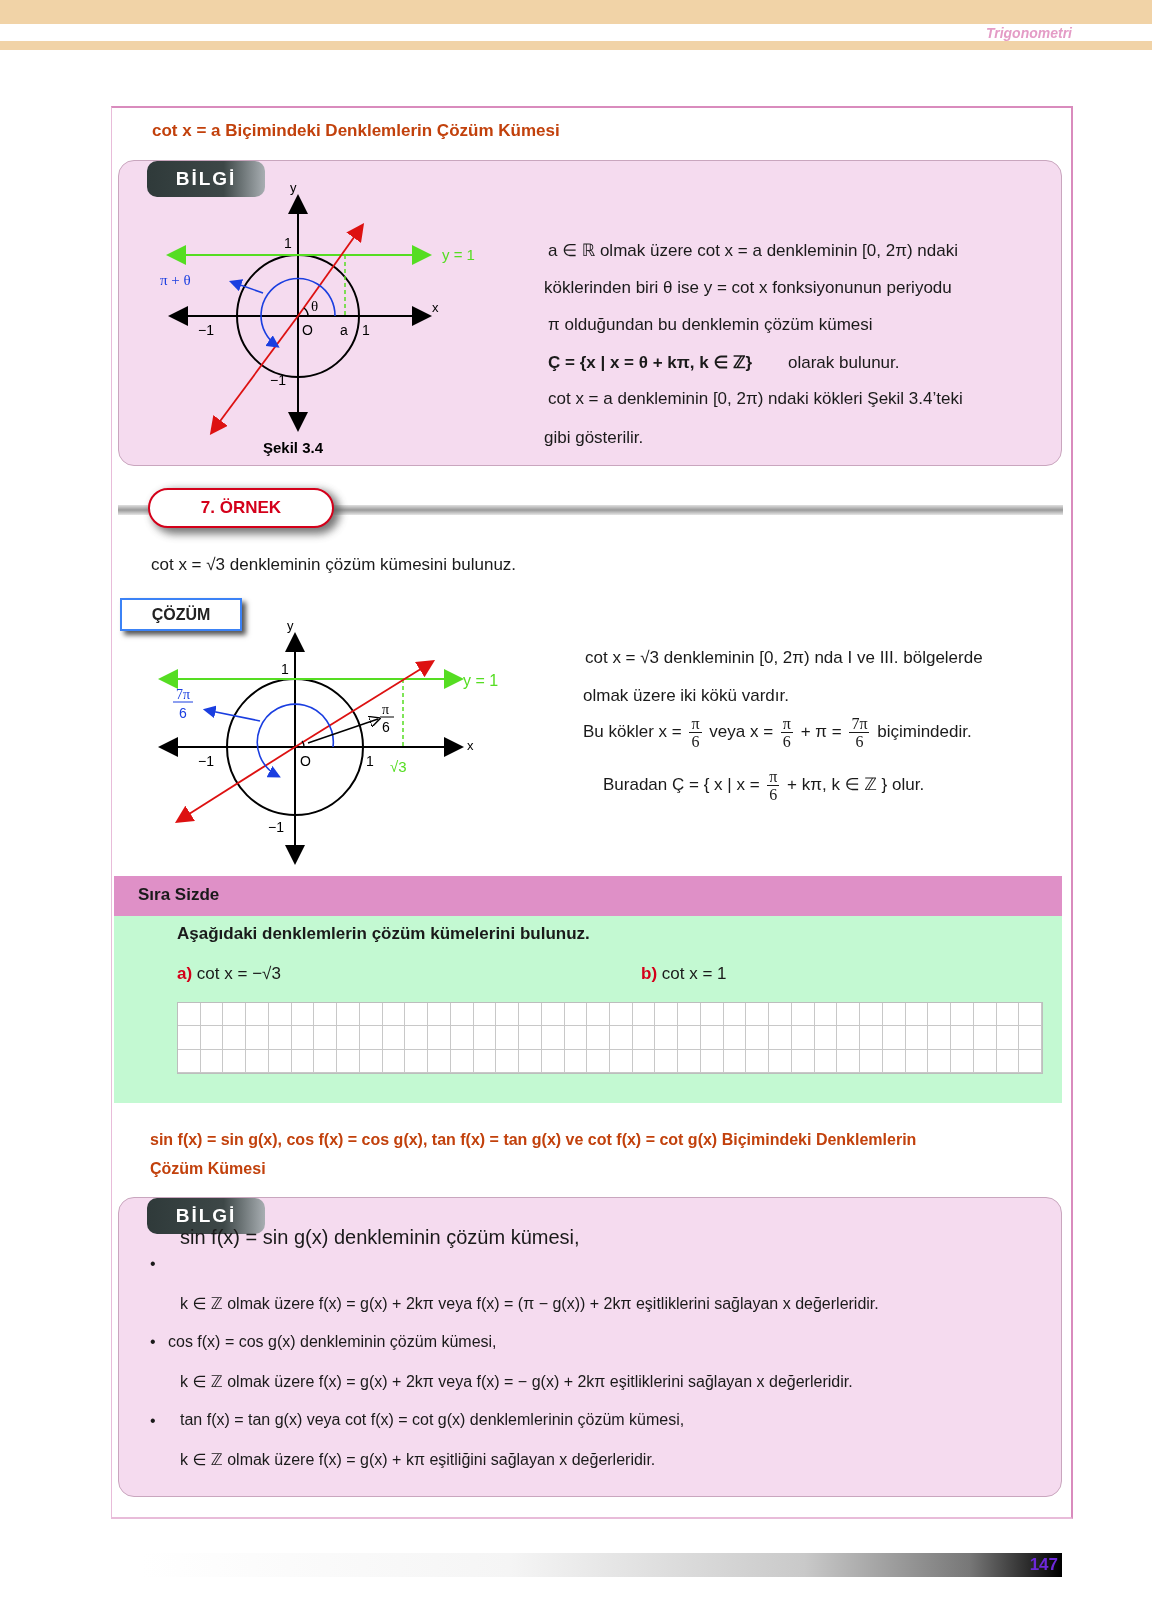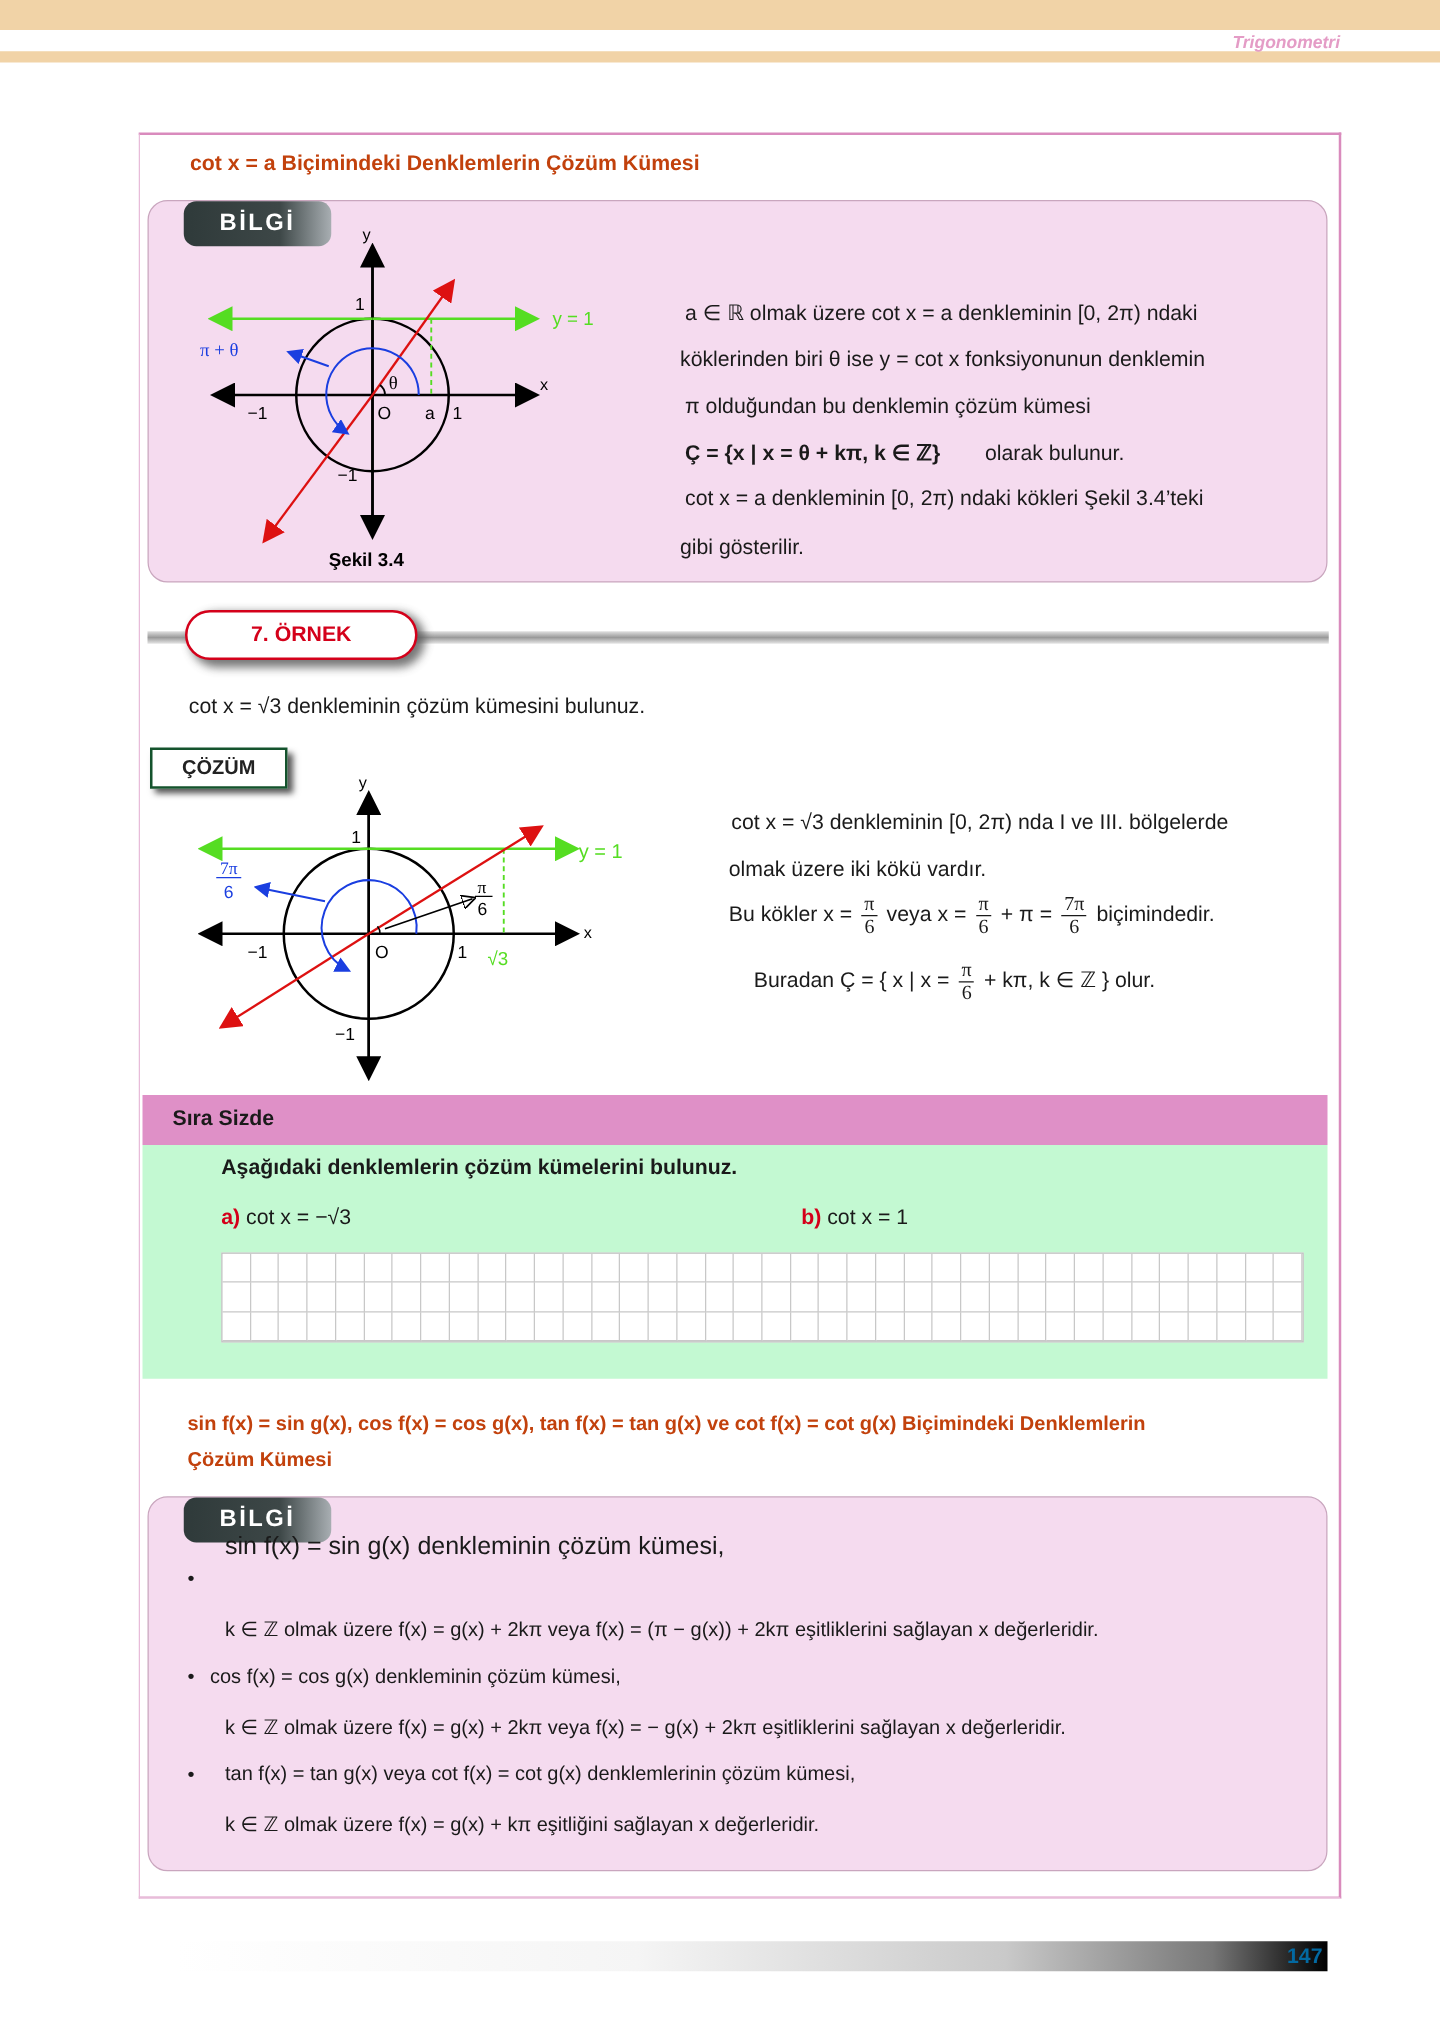--- a/index.html
+++ b/index.html
@@ -11,28 +11,28 @@
   .sec-title { position: absolute; font-weight: bold; color: #c2410c; font-size: 17px; font-family: "Liberation Sans", sans-serif; }
   .info-box { position: absolute; background: #f5dbef; border: 1px solid #c9a6be; border-radius: 16px; }
   .bilgi-tab { position: absolute; width: 118px; height: 36px; border-radius: 10px; background: linear-gradient(90deg, #2f3a3a 0%, #3d4747 65%, #a8aeb2 100%); color: #fff; font-weight: bold; font-size: 19px; letter-spacing: 2px; display: flex; align-items: center; justify-content: center; }
   .txt { position: absolute; font-size: 17px; white-space: nowrap; color: #1a1a1a; }
   .b { font-weight: bold; }
   .fig { position: absolute; }
   .fig svg { display: block; }
   .ornek-line { position: absolute; left: 118px; top: 505px; width: 945px; height: 10px; background: linear-gradient(180deg, #e0e0e0 0%, #9a9a9a 50%, #e6e6e6 100%); }
   .ornek-shadow { position: absolute; left: 152px; top: 490px; width: 188px; height: 44px; border-radius: 22px; background: #555; filter: blur(4px); opacity: 0.8; }
   .ornek-pill { position: absolute; left: 148px; top: 488px; width: 186px; height: 40px; border-radius: 20px; border: 2px solid #d4001a; background: #fff; color: #d4001a; font-weight: bold; font-size: 17px; display: flex; align-items: center; justify-content: center; }
-  .cozum-box { position: absolute; left: 120px; top: 598px; width: 110px; height: 33px; border: 2px solid #14532d; background: #fff; box-shadow: 4px 4px 5px #555; font-weight: bold; font-size: 16px; display: flex; align-items: center; justify-content: center; color: #222; }
+  .cozum-box { position: absolute; left: 120px; top: 598px; width: 122px; height: 33px; border: 2px solid #3b82f6; background: #fff; box-shadow: 4px 4px 5px #555; font-weight: bold; font-size: 16px; display: flex; align-items: center; justify-content: center; color: #222; }
   .sira-head { position: absolute; left: 114px; top: 876px; width: 948px; height: 40px; background: #df90c7; font-weight: bold; font-size: 17px; padding: 9px 24px; }
   .sira-body { position: absolute; left: 114px; top: 916px; width: 948px; height: 187px; background: #c3f9d2; }
   .grid { position: absolute; left: 177px; top: 1002px; width: 866px; height: 72px; background: #fff; border: 1px solid #bdbdbd; display: grid; grid-template-columns: repeat(38, 1fr); grid-template-rows: repeat(3, 1fr); }
   .grid div { border-right: 1px solid #c8c8c8; border-bottom: 1px solid #c8c8c8; }
   .bullet { position: absolute; font-size: 16px; }
   .footer-bar { position: absolute; left: 142px; top: 1553px; width: 920px; height: 24px; background: linear-gradient(90deg, #ffffff 0%, #f5f5f5 40%, #c9c9c9 72%, #777 90%, #000 100%); }
-  .page-num { position: absolute; right: 94px; top: 1555px; color: #0369a1; font-weight: bold; font-size: 17px; }
+  .page-num { position: absolute; right: 94px; top: 1555px; color: #6d28d9; font-weight: bold; font-size: 17px; }
   .red { color: #d4001a; }
   sup, .frac { font-family: "Liberation Serif", serif; }
   .frac { display: inline-flex; flex-direction: column; align-items: center; vertical-align: middle; font-size: 16px; line-height: 17px; margin: 0 3px; }
   .frac .num { border-bottom: 1px solid #1a1a1a; padding: 0 2px; }
 </style>
 </head>
 <body>
 
 <div class="top-band"></div>
 <div class="top-band2"></div>
@@ -88,21 +88,21 @@
     <text x="180" y="155" font-size="14" font-family="Liberation Sans, sans-serif">a</text>
     <text x="202" y="155" font-size="14" font-family="Liberation Sans, sans-serif">1</text>
     <text x="151" y="131" font-size="15" font-family="Liberation Serif, serif">θ</text>
     <text x="0" y="105" font-size="15" fill="#1a3ee0" font-family="Liberation Serif, serif">π + θ</text>
     <text x="282" y="80" font-size="15" fill="#55dd22" font-family="Liberation Sans, sans-serif">y = 1</text>
     <text x="103" y="273" font-size="15" font-weight="bold" font-family="Liberation Sans, sans-serif">Şekil 3.4</text>
   </svg>
 </div>
 
 <div class="txt" style="left:548px; top:240px;">a ∈ ℝ  olmak üzere  cot x = a  denkleminin  [0, 2π)  ndaki</div>
-<div class="txt" style="left:544px; top:278px;">köklerinden biri  θ  ise  y = cot x  fonksiyonunun denklemin</div>
+<div class="txt" style="left:544px; top:278px;">köklerinden biri  θ  ise  y = cot x  fonksiyonunun periyodu</div>
 <div class="txt" style="left:548px; top:315px;">π  olduğundan bu  denklemin çözüm kümesi</div>
 <div class="txt b" style="left:548px; top:352px;">Ç = {x | x = θ + kπ, k ∈ ℤ}</div>
 <div class="txt" style="left:788px; top:353px;">olarak bulunur.</div>
 <div class="txt" style="left:548px; top:389px;">cot x = a denkleminin  [0, 2π)  ndaki kökleri Şekil 3.4’teki</div>
 <div class="txt" style="left:544px; top:428px;">gibi gösterilir.</div>
 
 <div class="ornek-line"></div>
 <div class="ornek-shadow"></div>
 <div class="ornek-pill">7. ÖRNEK</div>
 <div class="txt" style="left:151px; top:555px;">cot x = √3  denkleminin çözüm kümesini bulunuz.</div>

